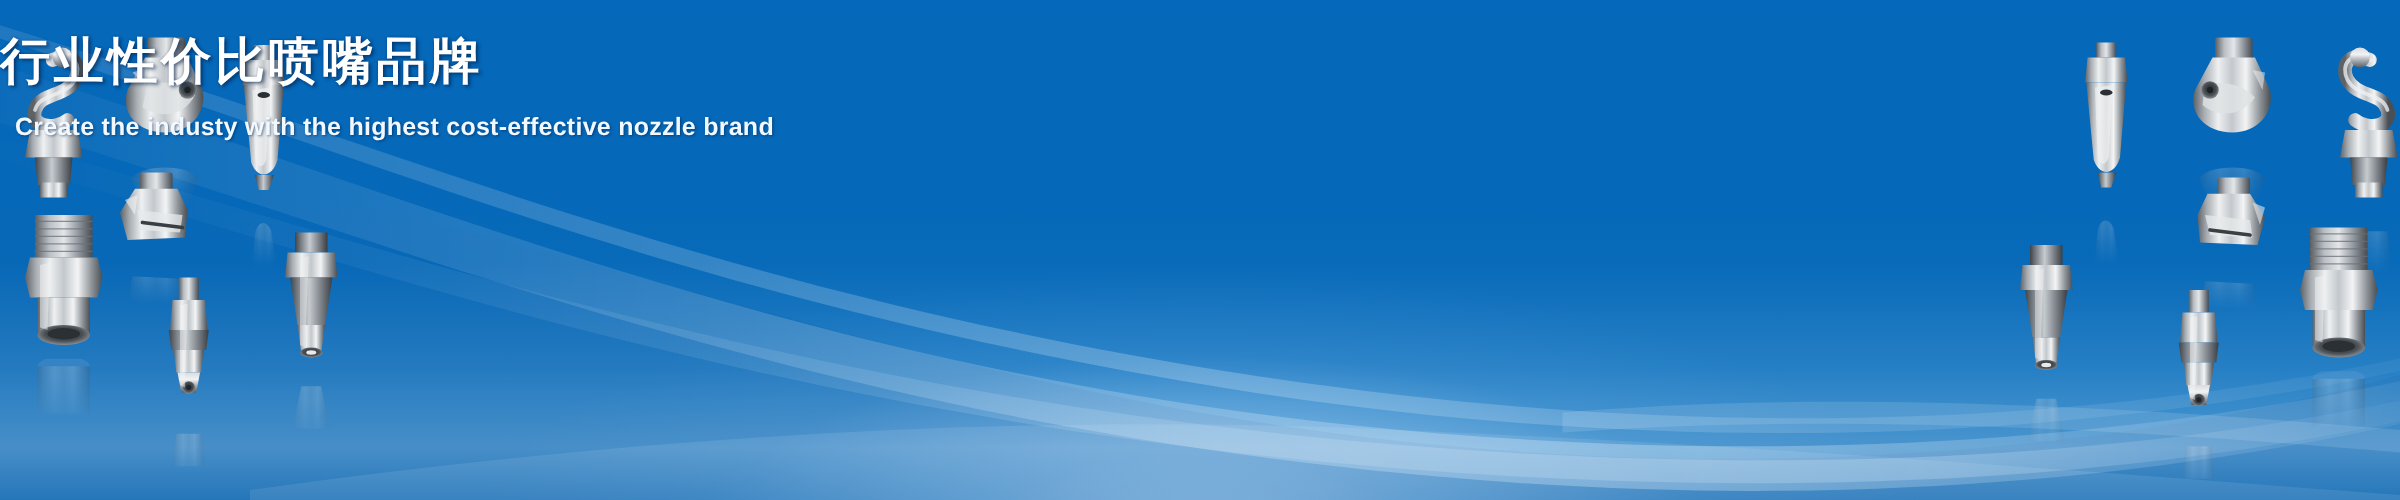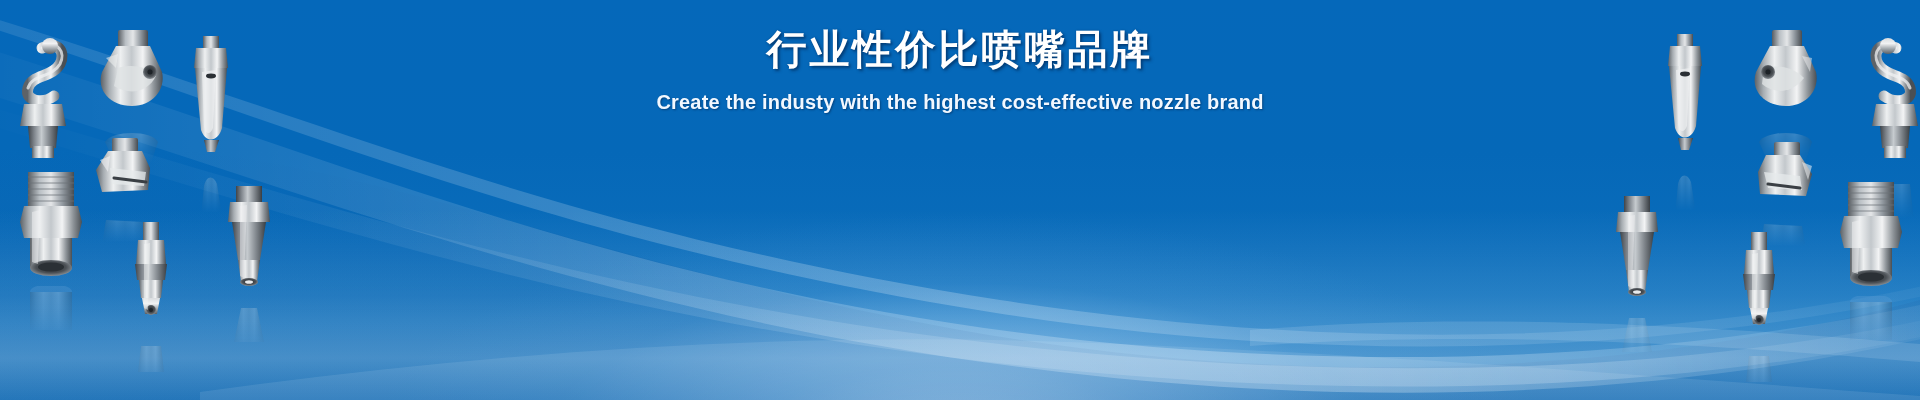--- a/index.html
+++ b/index.html
@@ -22,40 +22,41 @@
   
   .floor-glow{
     position:absolute;left:0;right:0;bottom:0;height:190px;
     background:linear-gradient(180deg,rgba(255,255,255,0) 0%,rgba(190,222,248,.14) 45%,rgba(210,234,252,.30) 78%,rgba(160,205,240,.18) 100%);
     pointer-events:none;
   }
 
   
   .copy{
     position:absolute;left:0;right:0;top:26px;
-    text-align:center;z-index:6;
+    text-align:left;z-index:6;
   }
   .headline{
     margin:0;
     font-size:40px;
     line-height:1.18;
     font-weight:bold;
     color:#ffffff;
     letter-spacing:3px;
     text-shadow:2px 2px 3px rgba(0,30,70,.55), 0 0 2px rgba(0,40,90,.4);
     font-family:"DejaVu Sans","Liberation Sans",sans-serif;
   }
   .subhead{
     margin:18px 0 0 0;
     font-size:20px;
     font-weight:bold;
     color:#f2f8ff;
     letter-spacing:.2px;
     text-shadow:1px 1px 2px rgba(0,30,70,.5);
     font-family:"Liberation Sans","DejaVu Sans",sans-serif;
+    padding-left:12px;
   }
 
   
   .nozzle{position:absolute;z-index:4;}
   .nozzle svg{display:block;overflow:visible;}
   .reflection{
     position:absolute;z-index:3;
     opacity:.30;
     transform:scaleY(-1);
     filter:blur(.6px);

